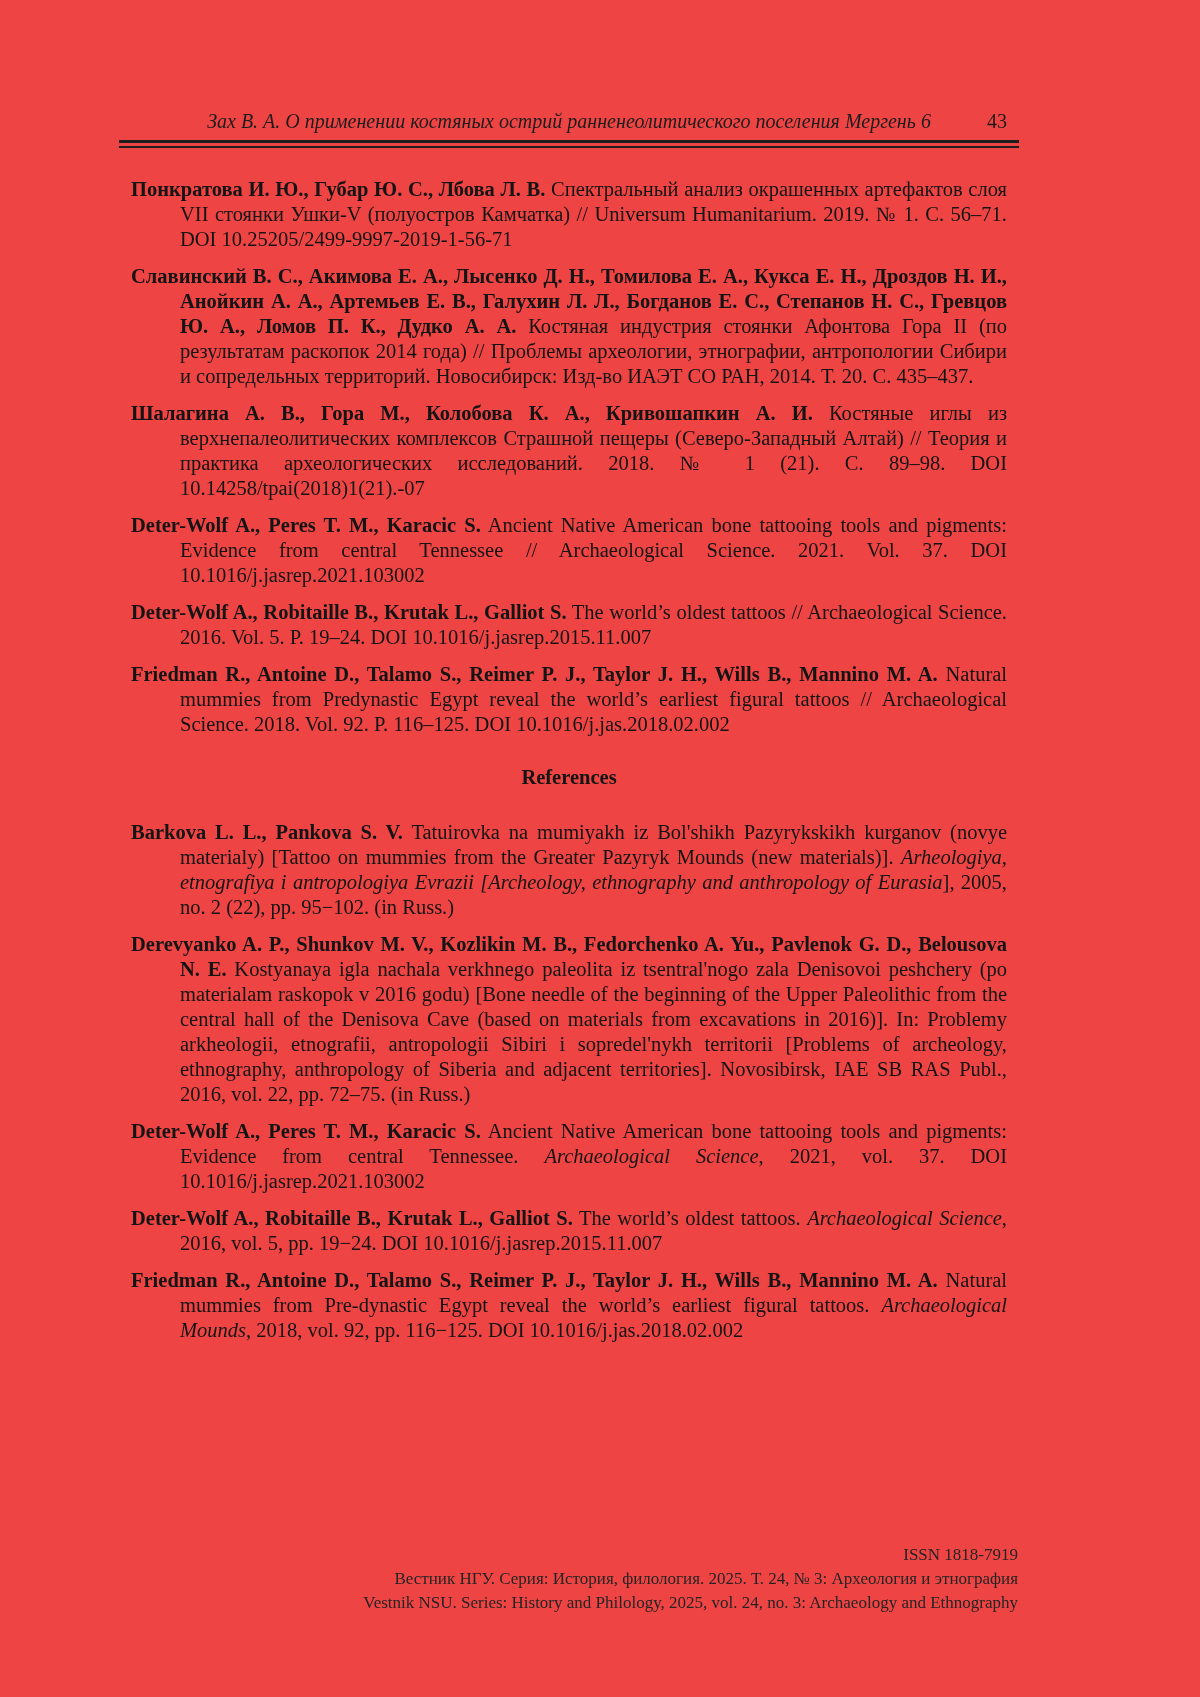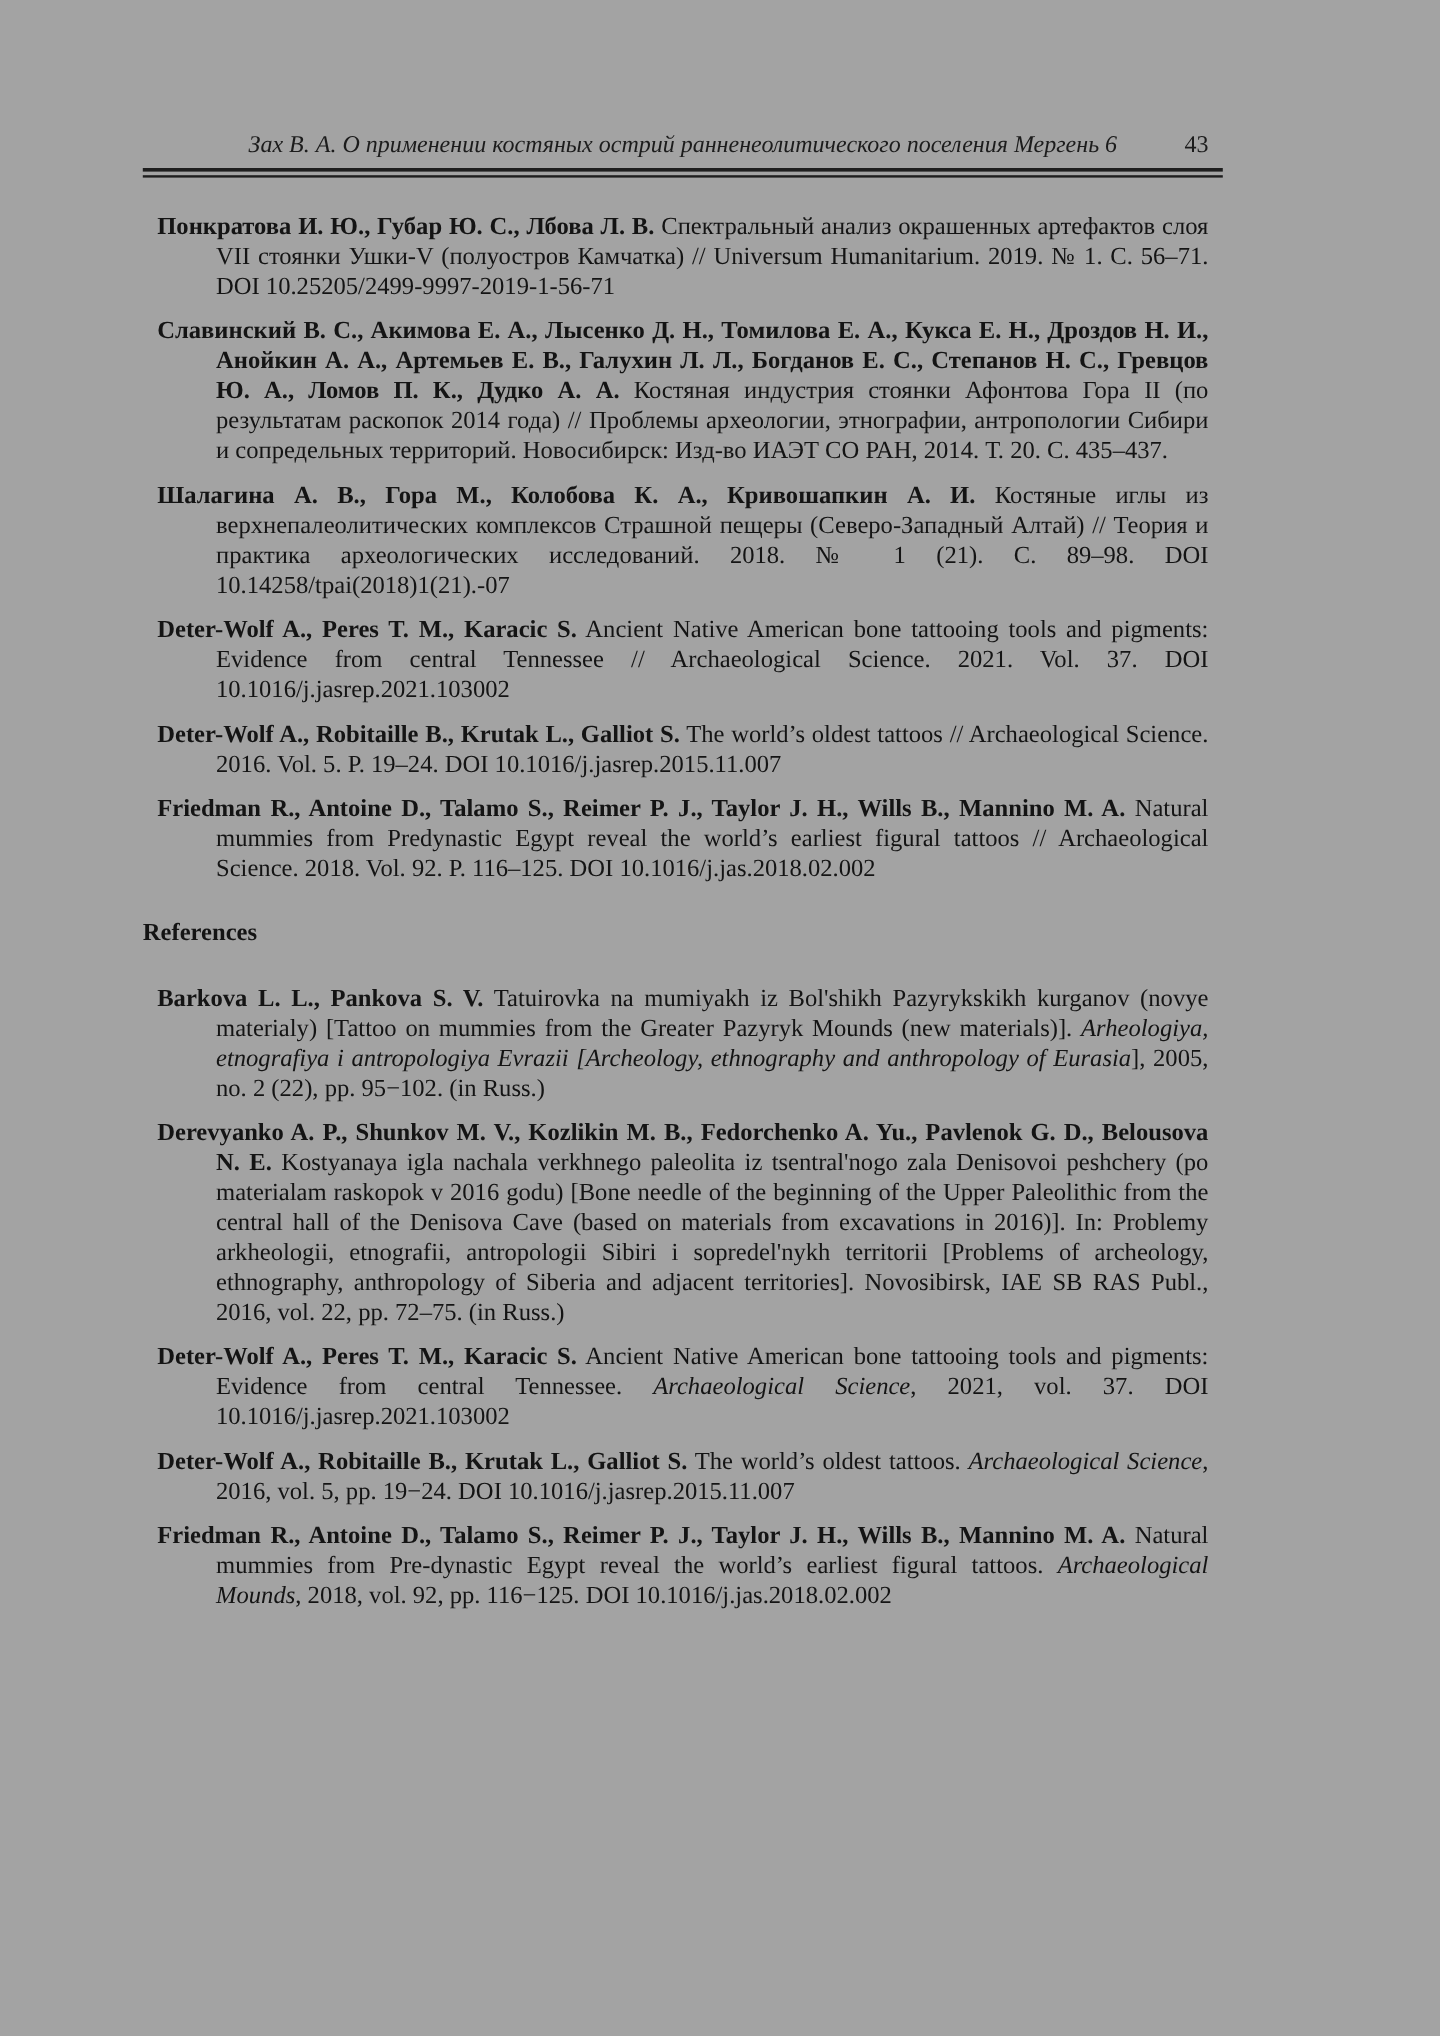--- a/index.html
+++ b/index.html
@@ -1,19 +1,19 @@
 <!DOCTYPE html>
 <html lang="ru"><head>
 <meta charset="utf-8">
 <style>
   html, body { margin:0; padding:0; background:#ffffff; }
   .page {
     position:relative;
     width:1200px; height:1697px;
-    background:#a3a3a3;
+    background:#ef4444;
     font-family:"Liberation Serif", "DejaVu Serif", serif;
     color:#141414;
     overflow:hidden;
   }
   .content { position:absolute; left:119px; top:110px; width:900px; }
   .running-head { position:relative; font-size:20px; line-height:23px; text-align:center; }
   .running-title { font-style:italic; display:inline-block; color:#1c1c1c; }
   .pageno { position:absolute; right:12px; top:0; font-style:normal; color:#1c1c1c; }
   .rule {
     margin-top:7px; height:3px;
@@ -23,21 +23,21 @@
   }
   .ref {
     font-size:20.5px; line-height:25px;
     text-align:justify;
     margin:12px; padding-left:49px; text-indent:-49px;
   }
   .ref b { font-weight:bold; }
   .it { font-style:italic; }
   .refs-heading {
     font-size:20.5px; line-height:25px; font-weight:bold;
-    margin:28px 0 30px 0; padding:0;font-family:Liberation Serif, serif;
+    text-align:center; margin:28px 0 30px 0; padding:0;font-family:Liberation Serif, serif;
   }
   .footer {
     position:absolute; left:120px; top:1543px; width:898px;
     text-align:right; font-size:17px; line-height:24px; color:#242424;
   }
 </style>
 </head>
 <body>
 
 <div class="page">
@@ -63,13 +63,18 @@
     <div>
       <p class="ref"><b>Barkova L. L., Pankova S. V.</b><span> Tatuirovka na mumiyakh iz Bol'shikh Pazyrykskikh kurganov (novye materialy) [Tattoo on mummies from the Greater Pazyryk Mounds (new materials)]. </span><span class="it">Arheologiya, etnografiya i antropologiya Evrazii [Archeology, ethnography and anthropology of Eurasia</span><span>], 2005, no. 2 (22), pp. 95−102. (in Russ.)</span></p>
       <p class="ref"><b>Derevyanko A. P., Shunkov M. V., Kozlikin M. B., Fedorchenko A. Yu., Pavlenok G. D., Belousova N. E.</b><span> Kostyanaya igla nachala verkhnego paleolita iz tsentral'nogo zala Denisovoi peshchery (po materialam raskopok v 2016 godu) [Bone needle of the beginning of the Upper Paleolithic from the central hall of the Denisova Cave (based on materials from excavations in 2016)]. In: Problemy arkheologii, etnografii, antropologii Sibiri i sopredel'nykh territorii [Problems of archeology, ethnography, anthropology of Siberia and adjacent territories]. Novosibirsk, IAE SB RAS Publ., 2016, vol. 22, pp. 72–75. (in Russ.)</span></p>
       <p class="ref"><b>Deter-Wolf A., Peres T. M., Karacic S.</b><span> Ancient Native American bone tattooing tools and pigments: Evidence from central Tennessee. </span><span class="it">Archaeological Science</span><span>, 2021, vol. 37. DOI 10.1016/j.jasrep.2021.103002</span></p>
       <p class="ref"><b>Deter-Wolf A., Robitaille B., Krutak L., Galliot S.</b><span> The world’s oldest tattoos. </span><span class="it">Archaeological Science</span><span>, 2016, vol. 5, pp. 19−24. DOI 10.1016/j.jasrep.2015.11.007</span></p>
       <p class="ref"><b>Friedman R., Antoine D., Talamo S., Reimer P. J., Taylor J. H., Wills B., Mannino M. A.</b><span> Natural mummies from Pre-dynastic Egypt reveal the world’s earliest figural tattoos. </span><span class="it">Archaeolog­ical Mounds</span><span>, 2018, vol. 92, pp. 116−125. DOI 10.1016/j.jas.2018.02.002</span></p>
     </div>
 
   </div>
 
+  <div class="footer">
+    <div>ISSN 1818-7919</div>
+    <div>Вестник НГУ. Серия: История, филология. 2025. Т. 24, № 3: Археология и этнография</div>
+    <div>Vestnik NSU. Series: History and Philology, 2025, vol. 24, no. 3: Archaeology and Ethnography</div>
+  </div>
 </div>
 
 </body></html>

